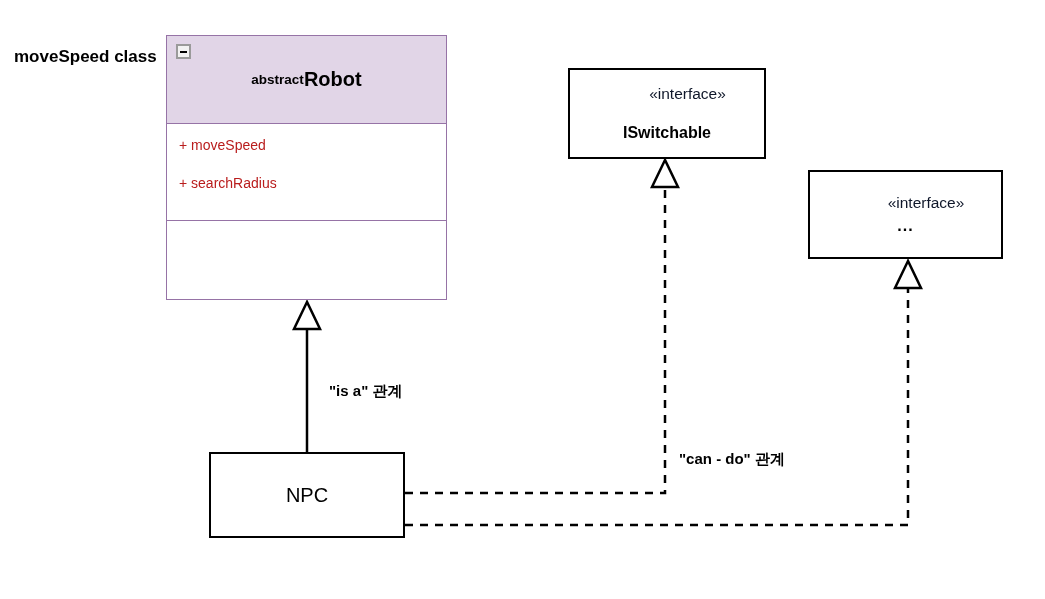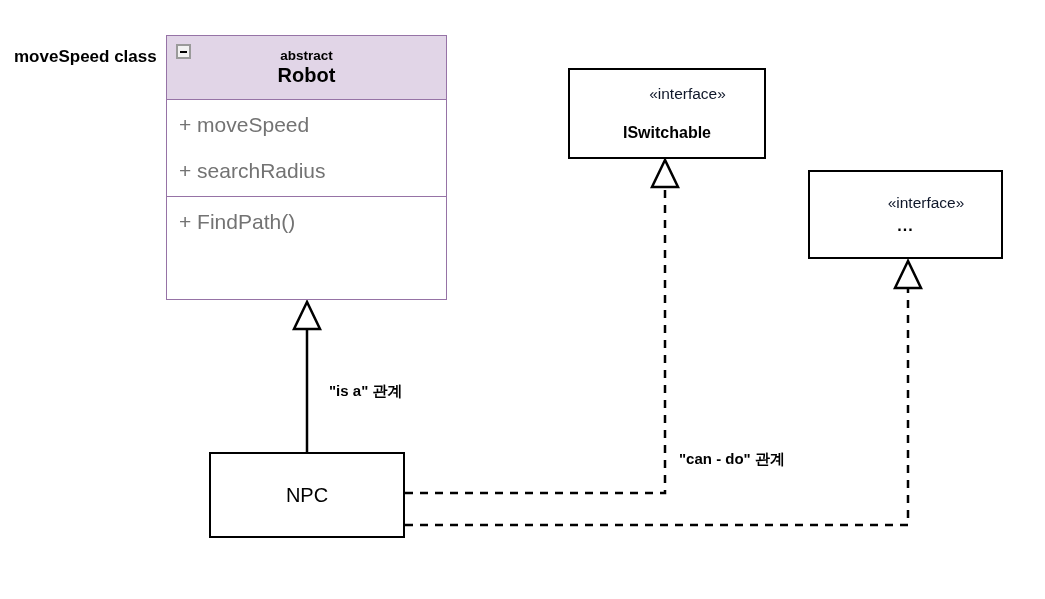--- a/index.html
+++ b/index.html
@@ -56,26 +56,26 @@
     left: 166px;
     top: 35px;
     width: 281px;
     height: 265px;
     box-sizing: border-box;
     border: 1px solid #9673a6;
     background: #ffffff;
   }
   #robot-header {
     position: relative;
-    height: 64px;
+    height: 88px;
     box-sizing: border-box;
     background: #e1d5e7;
     border-bottom: 1px solid #9673a6;
     display: flex;
-    flex-direction: column;
+    flex-direction: row;
     align-items: center;
     justify-content: center;
     line-height: 1.18;
   }
   #robot-collapse {
     position: absolute;
     left: 9px;
     top: 8px;
     width: 15px;
     height: 15px;
@@ -109,22 +109,22 @@
     padding: 13px 12px 0 12px;
   }
   #robot-attributes {
     height: 97px;
     border-bottom: 1px solid #9673a6;
   }
   #robot-operations {
     height: 96px;
   }
   .member {
-    font-size: 21px;
-    color: #737373;
+    font-size: 14px;
+    color: #b91c1c;
     margin-bottom: 22px;
     white-space: nowrap;
   }
 
   
   .plain-node {
     position: absolute;
     box-sizing: border-box;
     border: 2px solid #000000;
     background: #ffffff;
@@ -209,23 +209,20 @@
       <div id="robot-collapse"></div>
       <div id="robot-stereotype">abstract</div>
       <div id="robot-name">Robot</div>
     </div>
 
     <div class="compartment" id="robot-attributes">
       <div class="member">+ moveSpeed</div>
       <div class="member">+ searchRadius</div>
     </div>
 
-    <div class="compartment" id="robot-operations">
-      <div class="member">+ FindPath()</div>
-    </div>
   </div>
 
   <div class="plain-node" id="node-iswitchable">
     <div class="iface-stereotype">«interface»</div>
     <div class="iface-name">ISwitchable</div>
   </div>
 
   <div class="plain-node" id="node-interface2">
     <div class="iface-stereotype">«interface»</div>
     <div class="iface-ellipsis">...</div>

